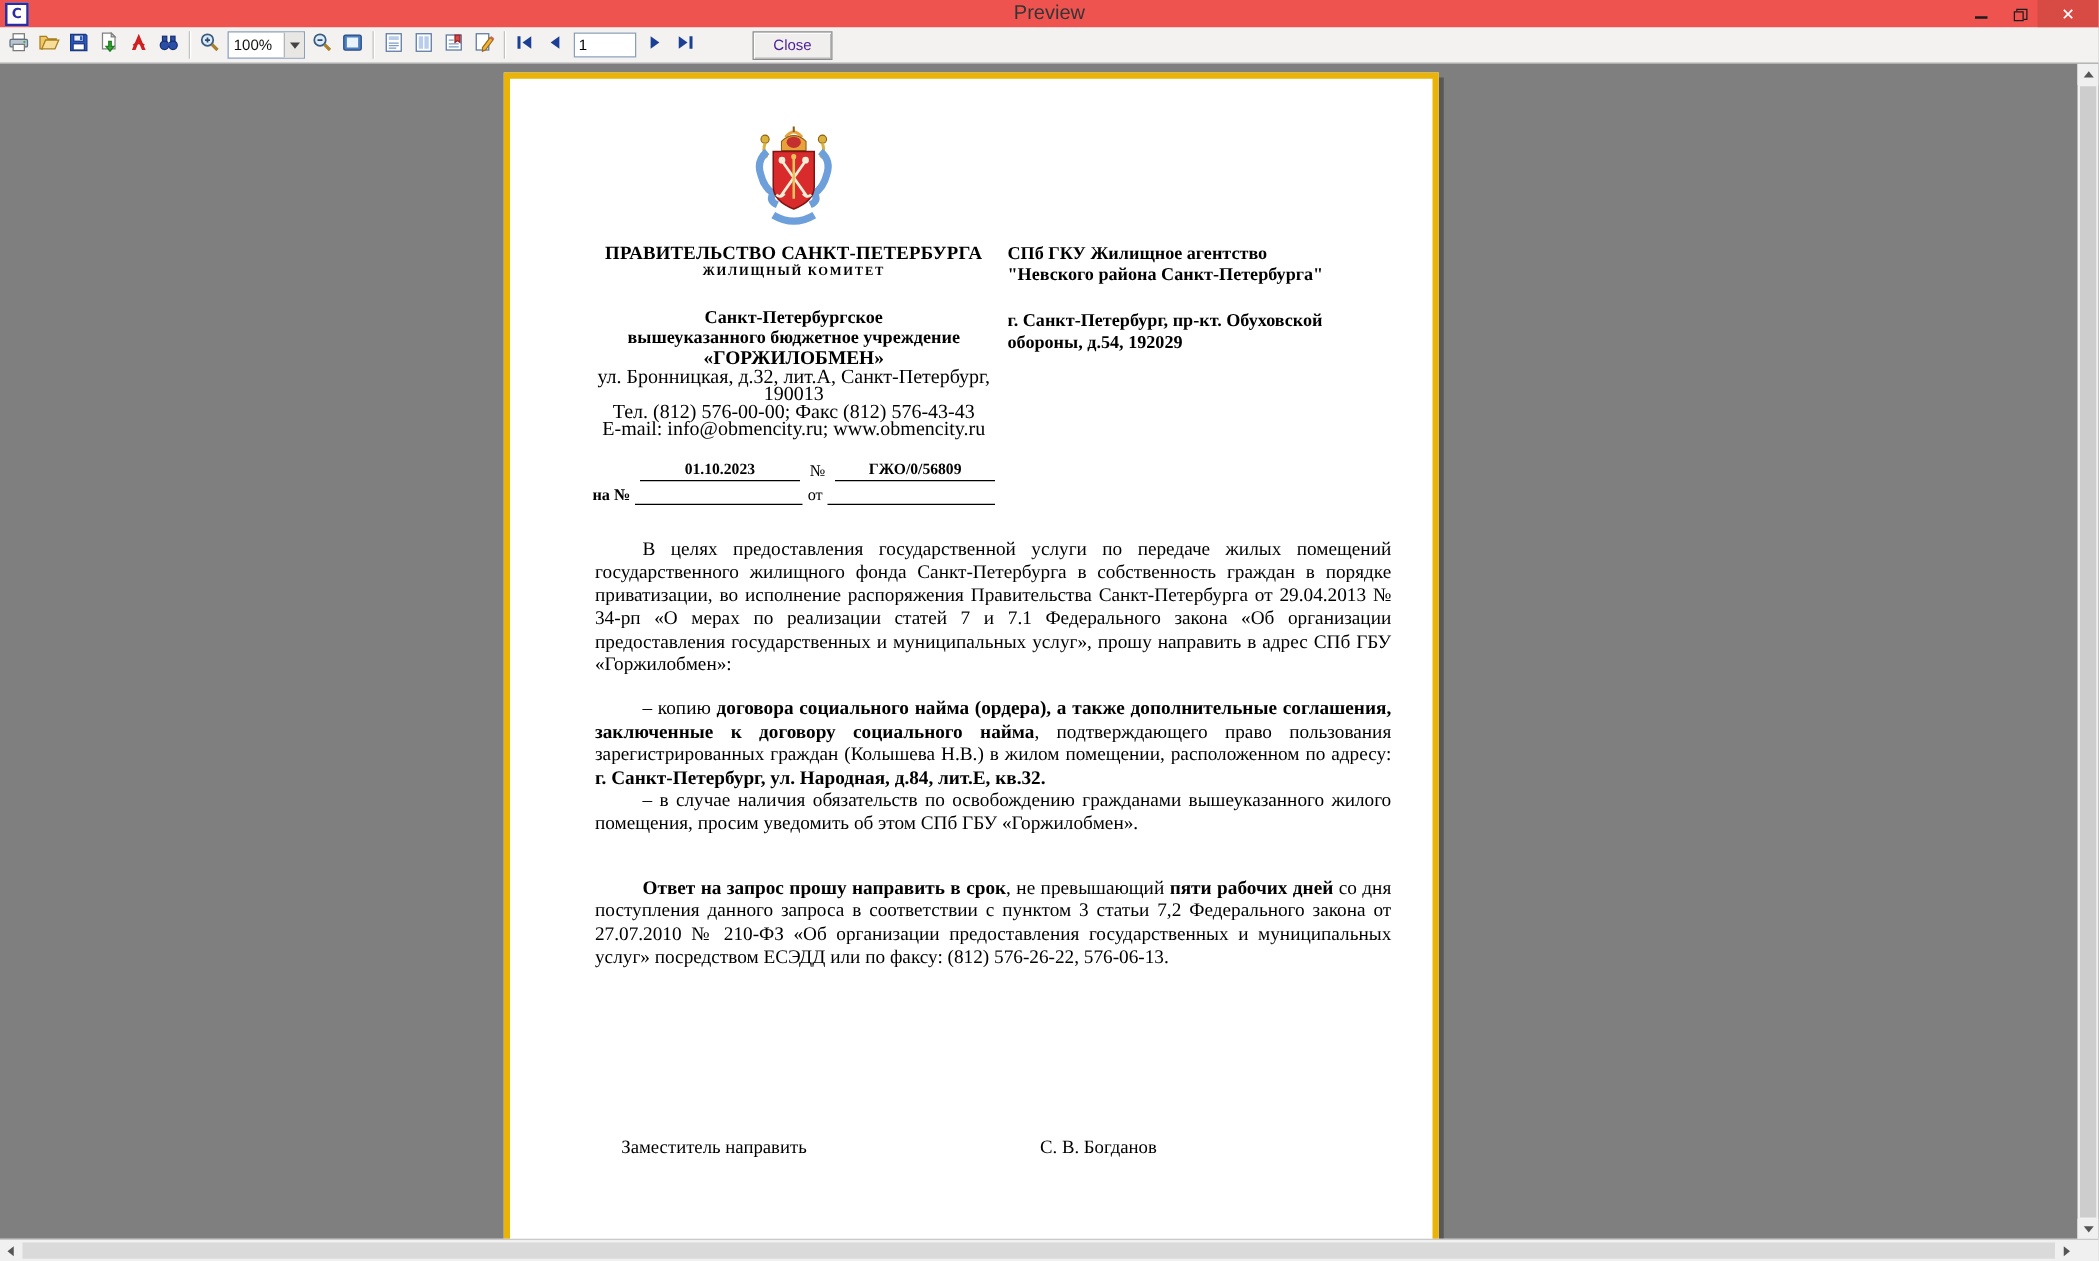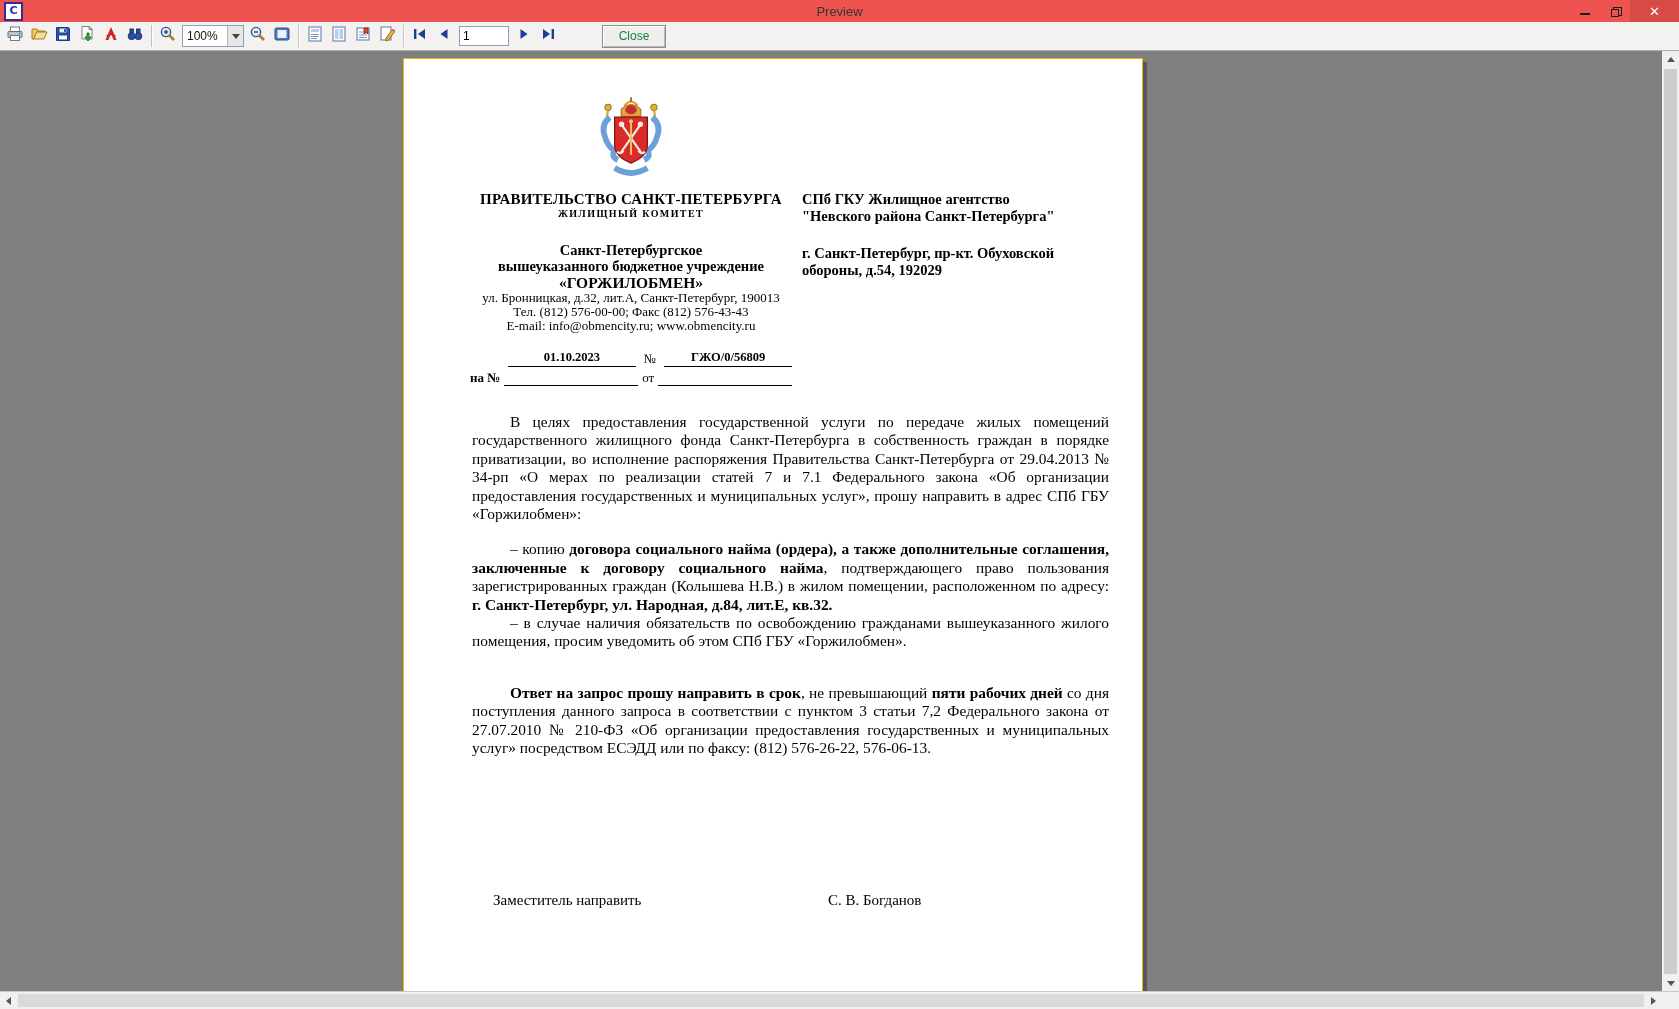--- a/index.html
+++ b/index.html
@@ -3,21 +3,21 @@
 <meta charset="utf-8">
 <style>
   html,body{margin:0;padding:0;background:#999;}
   .window{position:relative;width:1679px;height:1009px;background:#fff;overflow:hidden;
           font-family:"Liberation Sans","DejaVu Sans",sans-serif;}
 
   
   .titlebar{position:absolute;top:0;left:0;right:0;height:22px;background:#ef5350;display:flex;align-items:center;}
   .app-icon{width:15px;height:15px;margin-left:4px;background:#fff;border:2px solid #2d2d9e;
             color:#2d2d9e;font:bold 11px/13px "DejaVu Sans",sans-serif;text-align:center;}
-  .tb-title{position:absolute;left:0;right:0;text-align:center;font-size:13px;color:#353535;pointer-events:none;}
+  .tb-title{position:absolute;left:0;right:0;text-align:center;font-size:16px;color:#353535;pointer-events:none;}
   .win-btns{position:absolute;right:0;top:0;height:22px;display:flex;}
   .win-btn{width:30px;height:22px;display:flex;align-items:center;justify-content:center;}
   .win-btn.close{width:49px;background:#d84b44;}
   .glyph-min{width:10px;height:2px;background:#1d1d1d;margin-top:6px;}
   .glyph-restore{position:relative;width:9px;height:9px;}
   .glyph-restore:before{content:"";position:absolute;left:2px;top:0;width:7px;height:7px;border:1.5px solid #1d1d1d;}
   .glyph-restore:after{content:"";position:absolute;left:0;top:2.5px;width:6px;height:6px;border:1.5px solid #1d1d1d;background:#ef5350;}
   .glyph-close{color:#fff;font-size:13px;font-weight:bold;line-height:1;}
 
   
@@ -25,26 +25,26 @@
            display:flex;align-items:center;padding:0 3px;}
   .tbtn{width:24px;height:24px;display:flex;align-items:center;justify-content:center;flex:none;}
   .tsep{width:1px;height:22px;background:#c3c3c3;box-shadow:1px 0 0 #fff;margin:0 4px;flex:none;}
   .combo{display:flex;align-items:center;height:20px;border:1px solid #8aa0b8;background:#fff;margin:0 2px;flex:none;}
   .combo-text{width:40px;font-size:12px;padding-left:4px;color:#111;}
   .combo-btn{width:15px;height:100%;background:#e9e7e4;border-left:1px solid #aeb6bf;display:flex;align-items:center;justify-content:center;}
   .caret-down{width:0;height:0;border-left:4px solid transparent;border-right:4px solid transparent;border-top:5px solid #444;}
   .page-input{width:42px;height:18px;border:1px solid #8aa0b8;font:12px "Liberation Sans",sans-serif;padding:0 3px;margin:0 3px;flex:none;}
   .close-btn{margin-left:42px;width:62px;height:21px;background:#f0efee;border:1px solid #8c8c8c;
              box-shadow:inset 1px 1px 0 #ffffff, inset -1px -1px 0 #b9b9b9;
-             font:12px "Liberation Sans",sans-serif;color:#15803d;display:flex;align-items:center;justify-content:center;flex:none;}
+             font:12px "Liberation Sans",sans-serif;color:#4c1d95;display:flex;align-items:center;justify-content:center;flex:none;}
 
   
   .docarea{position:absolute;top:51px;left:0;right:0;bottom:17px;background:#7f7f7f;overflow:hidden;}
   .pagewrap{position:absolute;left:403px;top:7px;width:738px;height:938px;background:#fff;
-            border:1px solid #eab308;box-shadow:4px 4px 0 #585858;}
+            border:5px solid #eab308;box-shadow:4px 4px 0 #585858;}
 
   
   .vscroll{position:absolute;top:0;right:0;bottom:0;width:17px;background:#f0f0f0;display:flex;flex-direction:column;align-items:center;}
   .sb-btn{width:17px;height:17px;display:flex;align-items:center;justify-content:center;flex:none;background:#f0f0f0;}
   .v-thumb{width:13px;flex:1;margin:1px 0;background:#cdcdcd;}
   .arr-up{width:0;height:0;border-left:4px solid transparent;border-right:4px solid transparent;border-bottom:5px solid #555;}
   .arr-down{width:0;height:0;border-left:4px solid transparent;border-right:4px solid transparent;border-top:5px solid #555;}
   .arr-left{width:0;height:0;border-top:4px solid transparent;border-bottom:4px solid transparent;border-right:5px solid #555;}
   .arr-right{width:0;height:0;border-top:4px solid transparent;border-bottom:4px solid transparent;border-left:5px solid #555;}
 
@@ -60,21 +60,21 @@
   .pagewrap, .pagewrap *{font-family:"Liberation Serif","DejaVu Serif",serif;color:#000;}
   .hdr{display:flex;padding-top:36px;}
   .left-col{width:322px;margin-left:66px;text-align:center;flex:none;}
   .right-col{width:276px;margin-left:10px;padding-top:96px;text-align:left;flex:none;font-weight:bold;font-size:14.5px;line-height:17px;}
   .arms{height:92px;margin-bottom:4px;}
   .gov{font-weight:bold;font-size:15px;line-height:16px;letter-spacing:0.2px;}
   .committee{font-weight:bold;font-size:10px;line-height:14px;letter-spacing:1.4px;}
   .orgname{font-weight:bold;font-size:14.5px;line-height:16px;margin-top:21px;}
   .orgname2{font-weight:bold;font-size:14.5px;line-height:16px;}
   .orgname3{font-weight:bold;font-size:15.5px;line-height:17px;}
-  .addr{font-size:13px;line-height:14px;}
+  .addr{font-size:16px;line-height:14px;}
   .addr:first-of-type{margin-top:2px;}
   .recip-addr{margin-top:20px;}
   .date-row{display:flex;align-items:flex-end;margin-top:17px;font-weight:bold;font-size:12.5px;}
   .spacer38{width:38px;flex:none;}
   .ucell{border-bottom:1px solid #000;text-align:center;flex:1;padding-bottom:1px;}
   .nsign{padding:0 8px;font-weight:normal;font-size:13px;}
   .na-row{display:flex;align-items:flex-end;margin-top:3px;font-size:13px;}
   .na-row .lbl{padding-right:4px;font-weight:bold;}
   .na-row .ot{padding:0 4px;}
   .uline{border-bottom:1px solid #000;flex:1;height:13px;}

